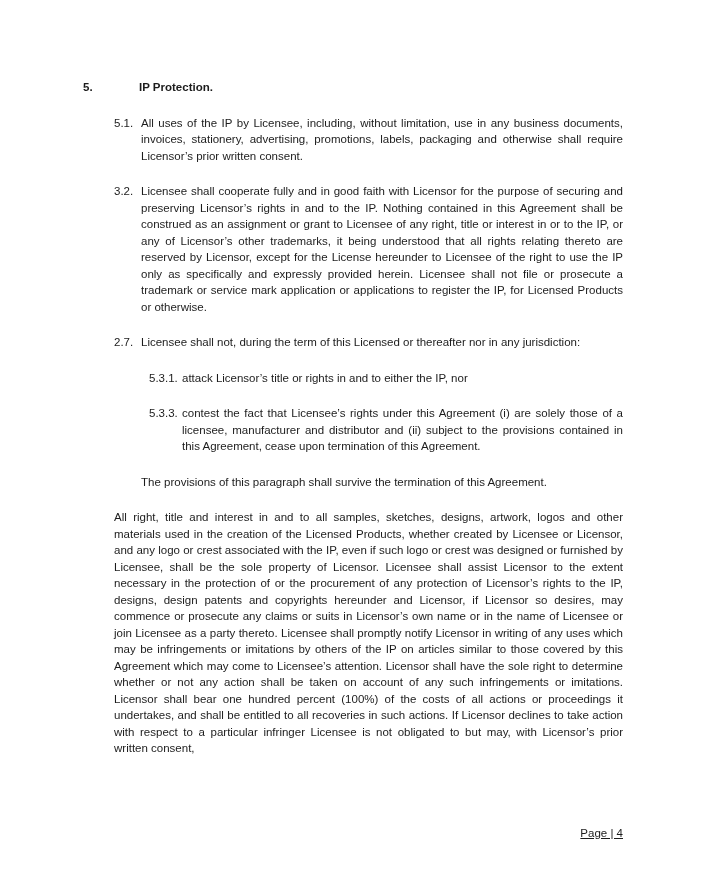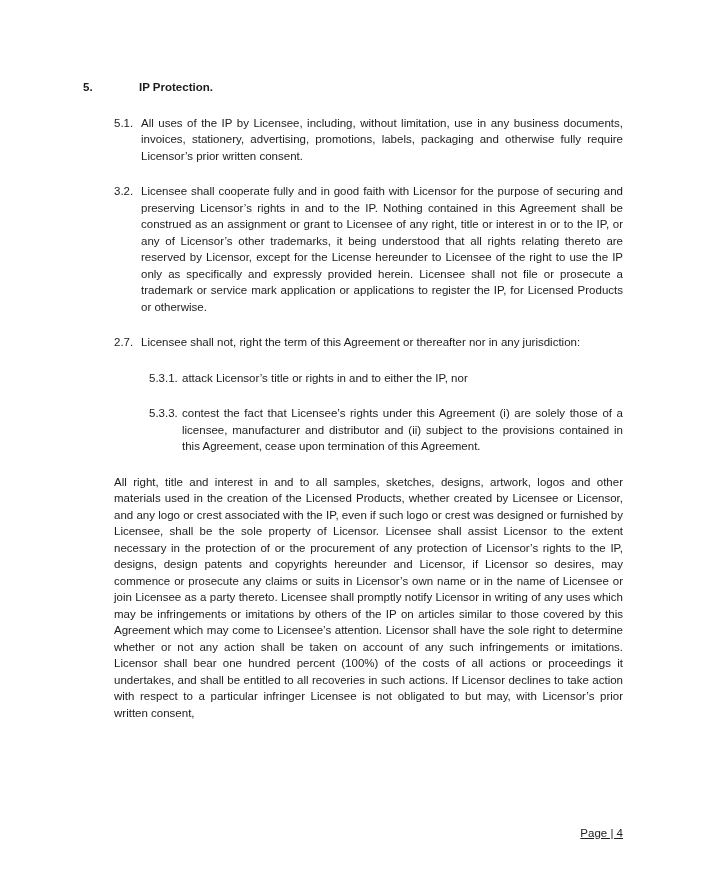--- a/index.html
+++ b/index.html
@@ -70,44 +70,48 @@
 <div class="page">
   <div class="content">
 
     <div class="heading">
       <span class="num">5.</span>
       <span class="txt">IP Protection.</span>
     </div>
 
     <div class="clause lv2">
       <span class="num">5.1.</span>
-      <span class="txt">All uses of the IP by Licensee, including, without limitation, use in any business documents, invoices, stationery, advertising, promotions, labels, packaging and otherwise fully require Licensor’s prior written consent.</span>
+      <span class="txt">All uses of the IP by Licensee, including, without limitation, use in any business documents, invoices, stationery, advertising, promotions, labels, packaging and otherwise shall require Licensor’s prior written consent.</span>
     </div>
 
     <div class="clause lv2">
       <span class="num">3.2.</span>
       <span class="txt">Licensee shall cooperate fully and in good faith with Licensor for the purpose of securing and preserving Licensor’s rights in and to the IP. Nothing contained in this Agreement shall be construed as an assignment or grant to Licensee of any right, title or interest in or to the IP, or any of Licensor’s other trademarks, it being understood that all rights relating thereto are reserved by Licensor, except for the License hereunder to Licensee of the right to use the IP only as specifically and expressly provided herein. Licensee shall not file or prosecute a trademark or service mark application or applications to register the IP, for Licensed Products or otherwise.</span>
     </div>
 
     <div class="clause lv2">
       <span class="num">2.7.</span>
-      <span class="txt">Licensee shall not, right the term of this Agreement or thereafter nor in any jurisdiction:</span>
+      <span class="txt">Licensee shall not, during the term of this Licensed or thereafter nor in any jurisdiction:</span>
     </div>
 
     <div class="clause lv3">
       <span class="num">5.3.1.</span>
       <span class="txt">attack Licensor’s title or rights in and to either the IP, nor</span>
     </div>
 
 
     <div class="clause lv3">
       <span class="num">5.3.3.</span>
       <span class="txt">contest the fact that Licensee’s rights under this Agreement (i) are solely those of a licensee, manufacturer and distributor and (ii) subject to the provisions contained in this Agreement, cease upon termination of this Agreement.</span>
     </div>
 
+    <div class="clause lv2">
+      <span class="num"></span>
+      <span class="txt">The provisions of this paragraph shall survive the termination of this Agreement.</span>
+    </div>
 
     <div class="clause lv2">
       <span class="txt">All right, title and interest in and to all samples, sketches, designs, artwork, logos and other materials used in the creation of the Licensed Products, whether created by Licensee or Licensor, and any logo or crest associated with the IP, even if such logo or crest was designed or furnished by Licensee, shall be the sole property of Licensor. Licensee shall assist Licensor to the extent necessary in the protection of or the procurement of any protection of Licensor’s rights to the IP, designs, design patents and copyrights hereunder and Licensor, if Licensor so desires, may commence or prosecute any claims or suits in Licensor’s own name or in the name of Licensee or join Licensee as a party thereto. Licensee shall promptly notify Licensor in writing of any uses which may be infringements or imitations by others of the IP on articles similar to those covered by this Agreement which may come to Licensee’s attention. Licensor shall have the sole right to determine whether or not any action shall be taken on account of any such infringements or imitations. Licensor shall bear one hundred percent (100%) of the costs of all actions or proceedings it undertakes, and shall be entitled to all recoveries in such actions. If Licensor declines to take action with respect to a particular infringer Licensee is not obligated to but may, with Licensor’s prior written consent,</span>
     </div>
 
   </div>
 
   <div class="footer">
     <span>Page | 4</span>
   </div>

